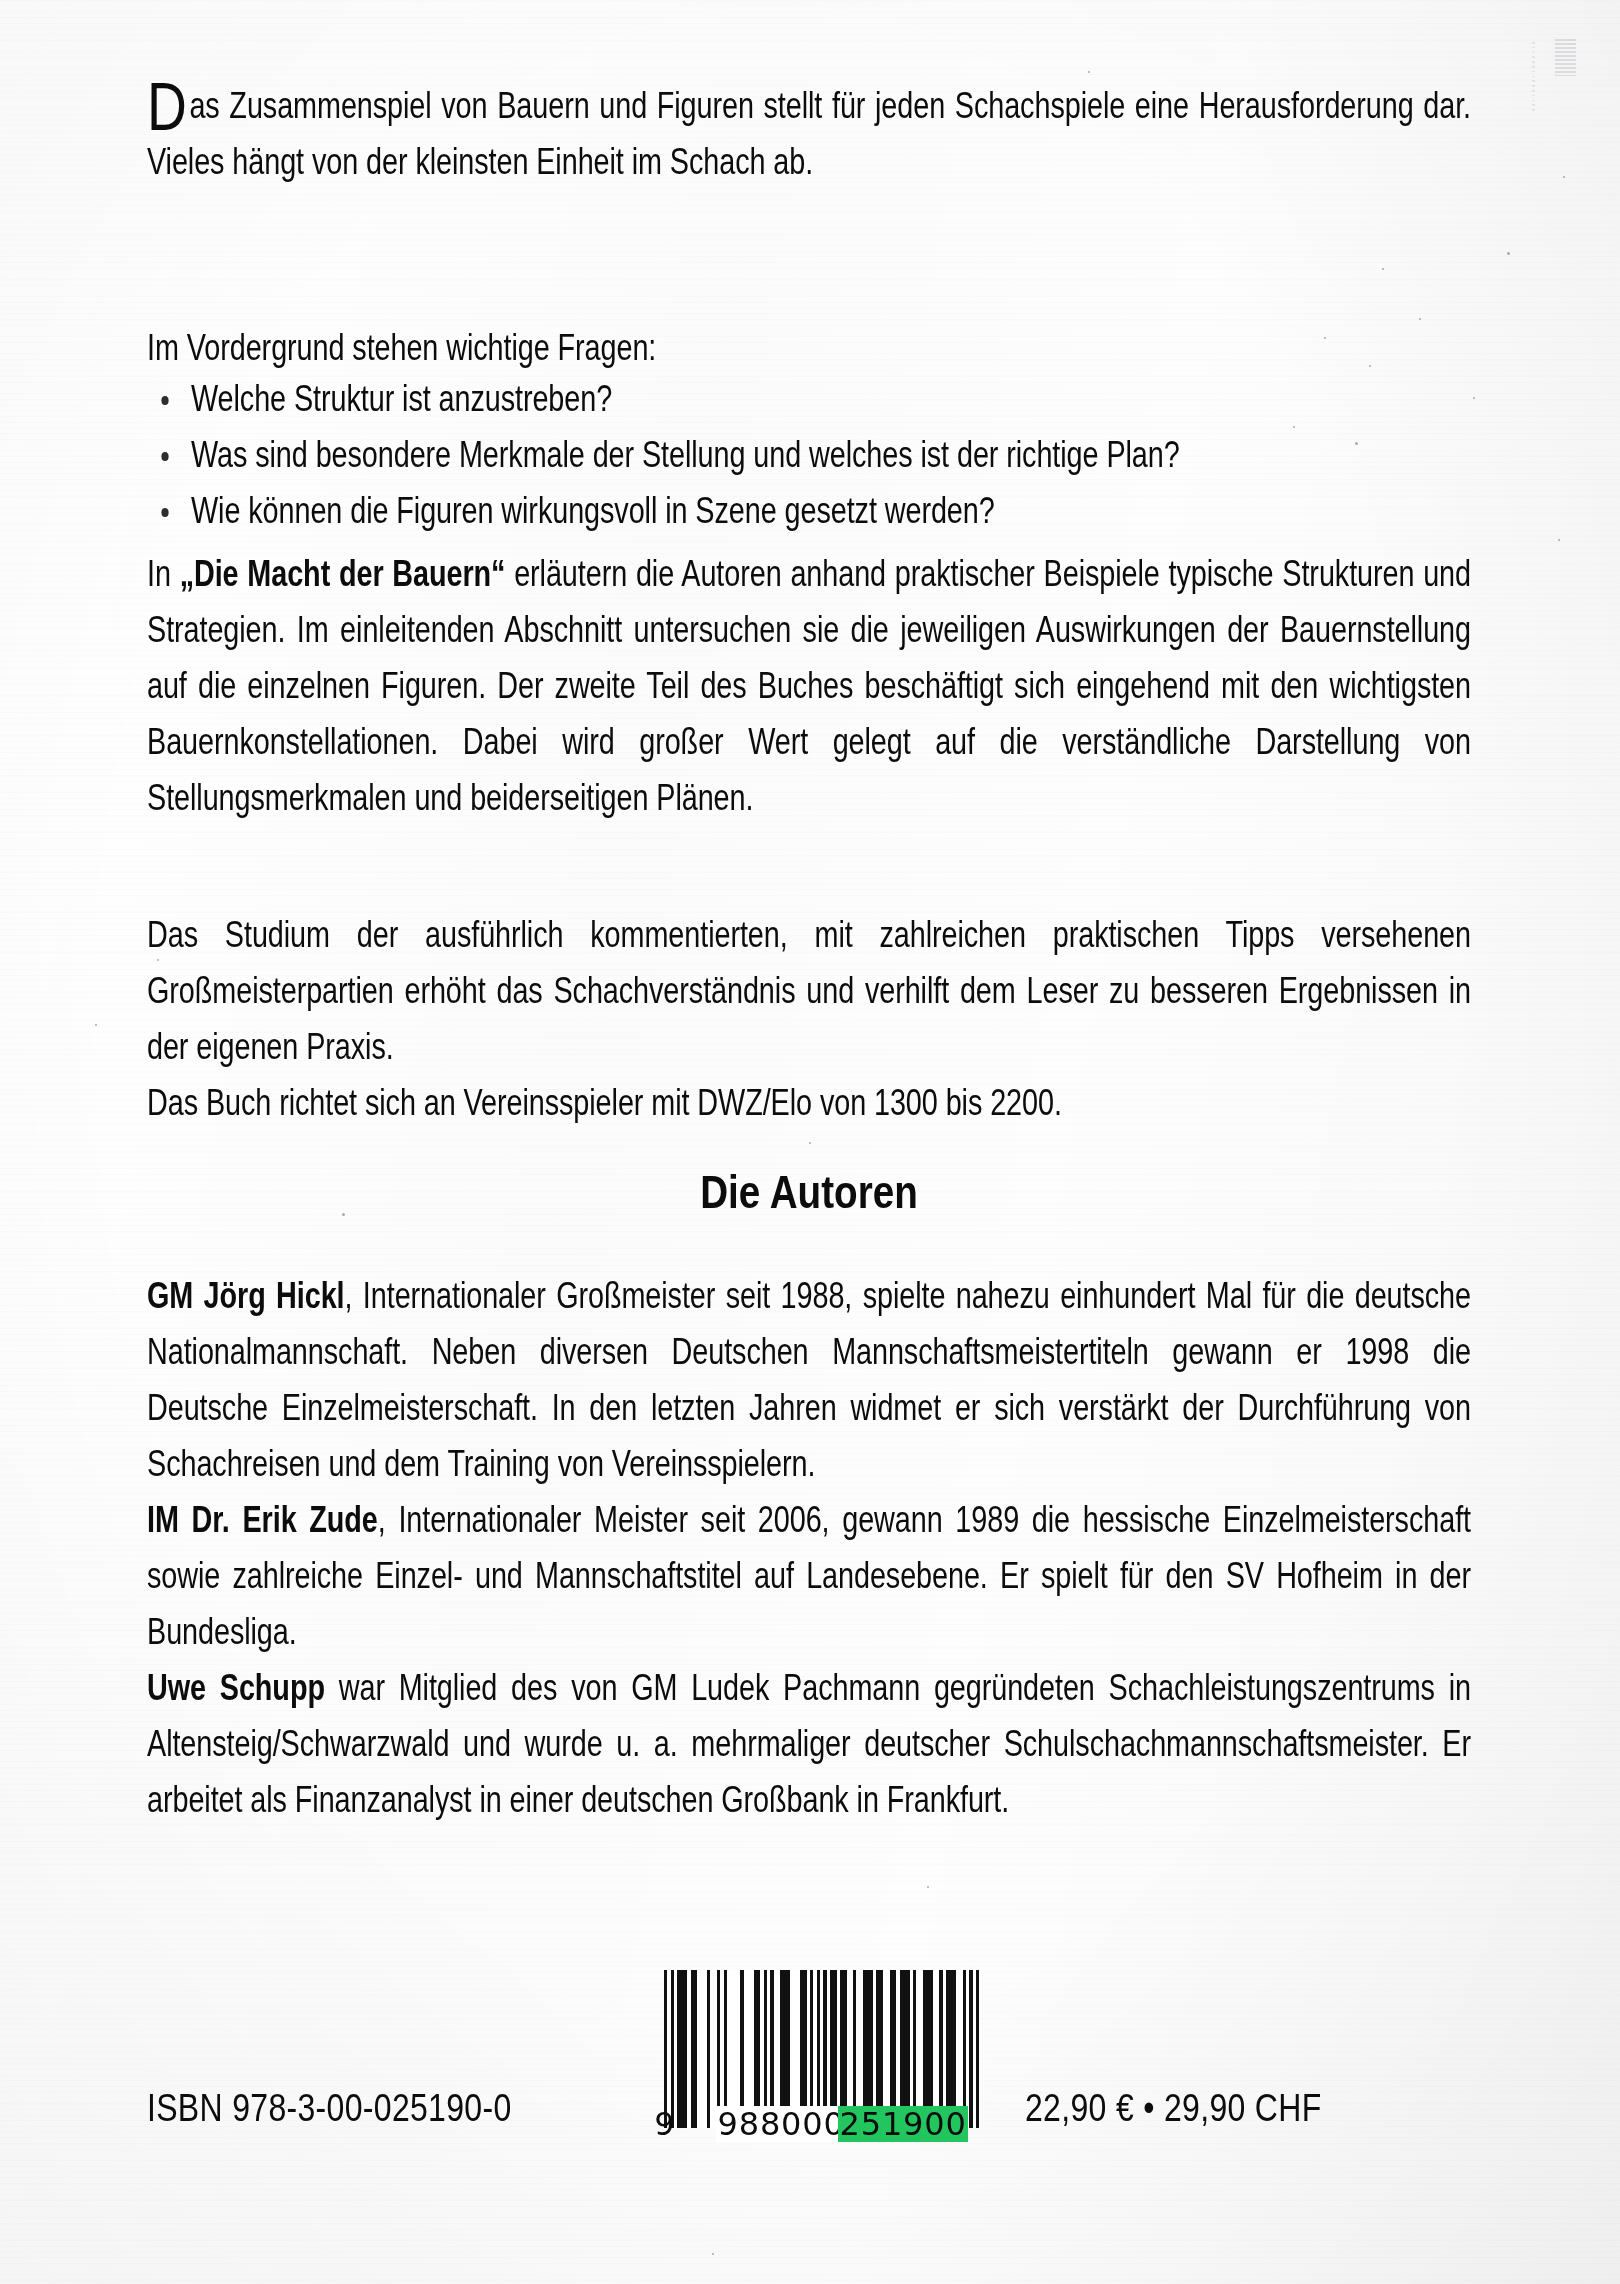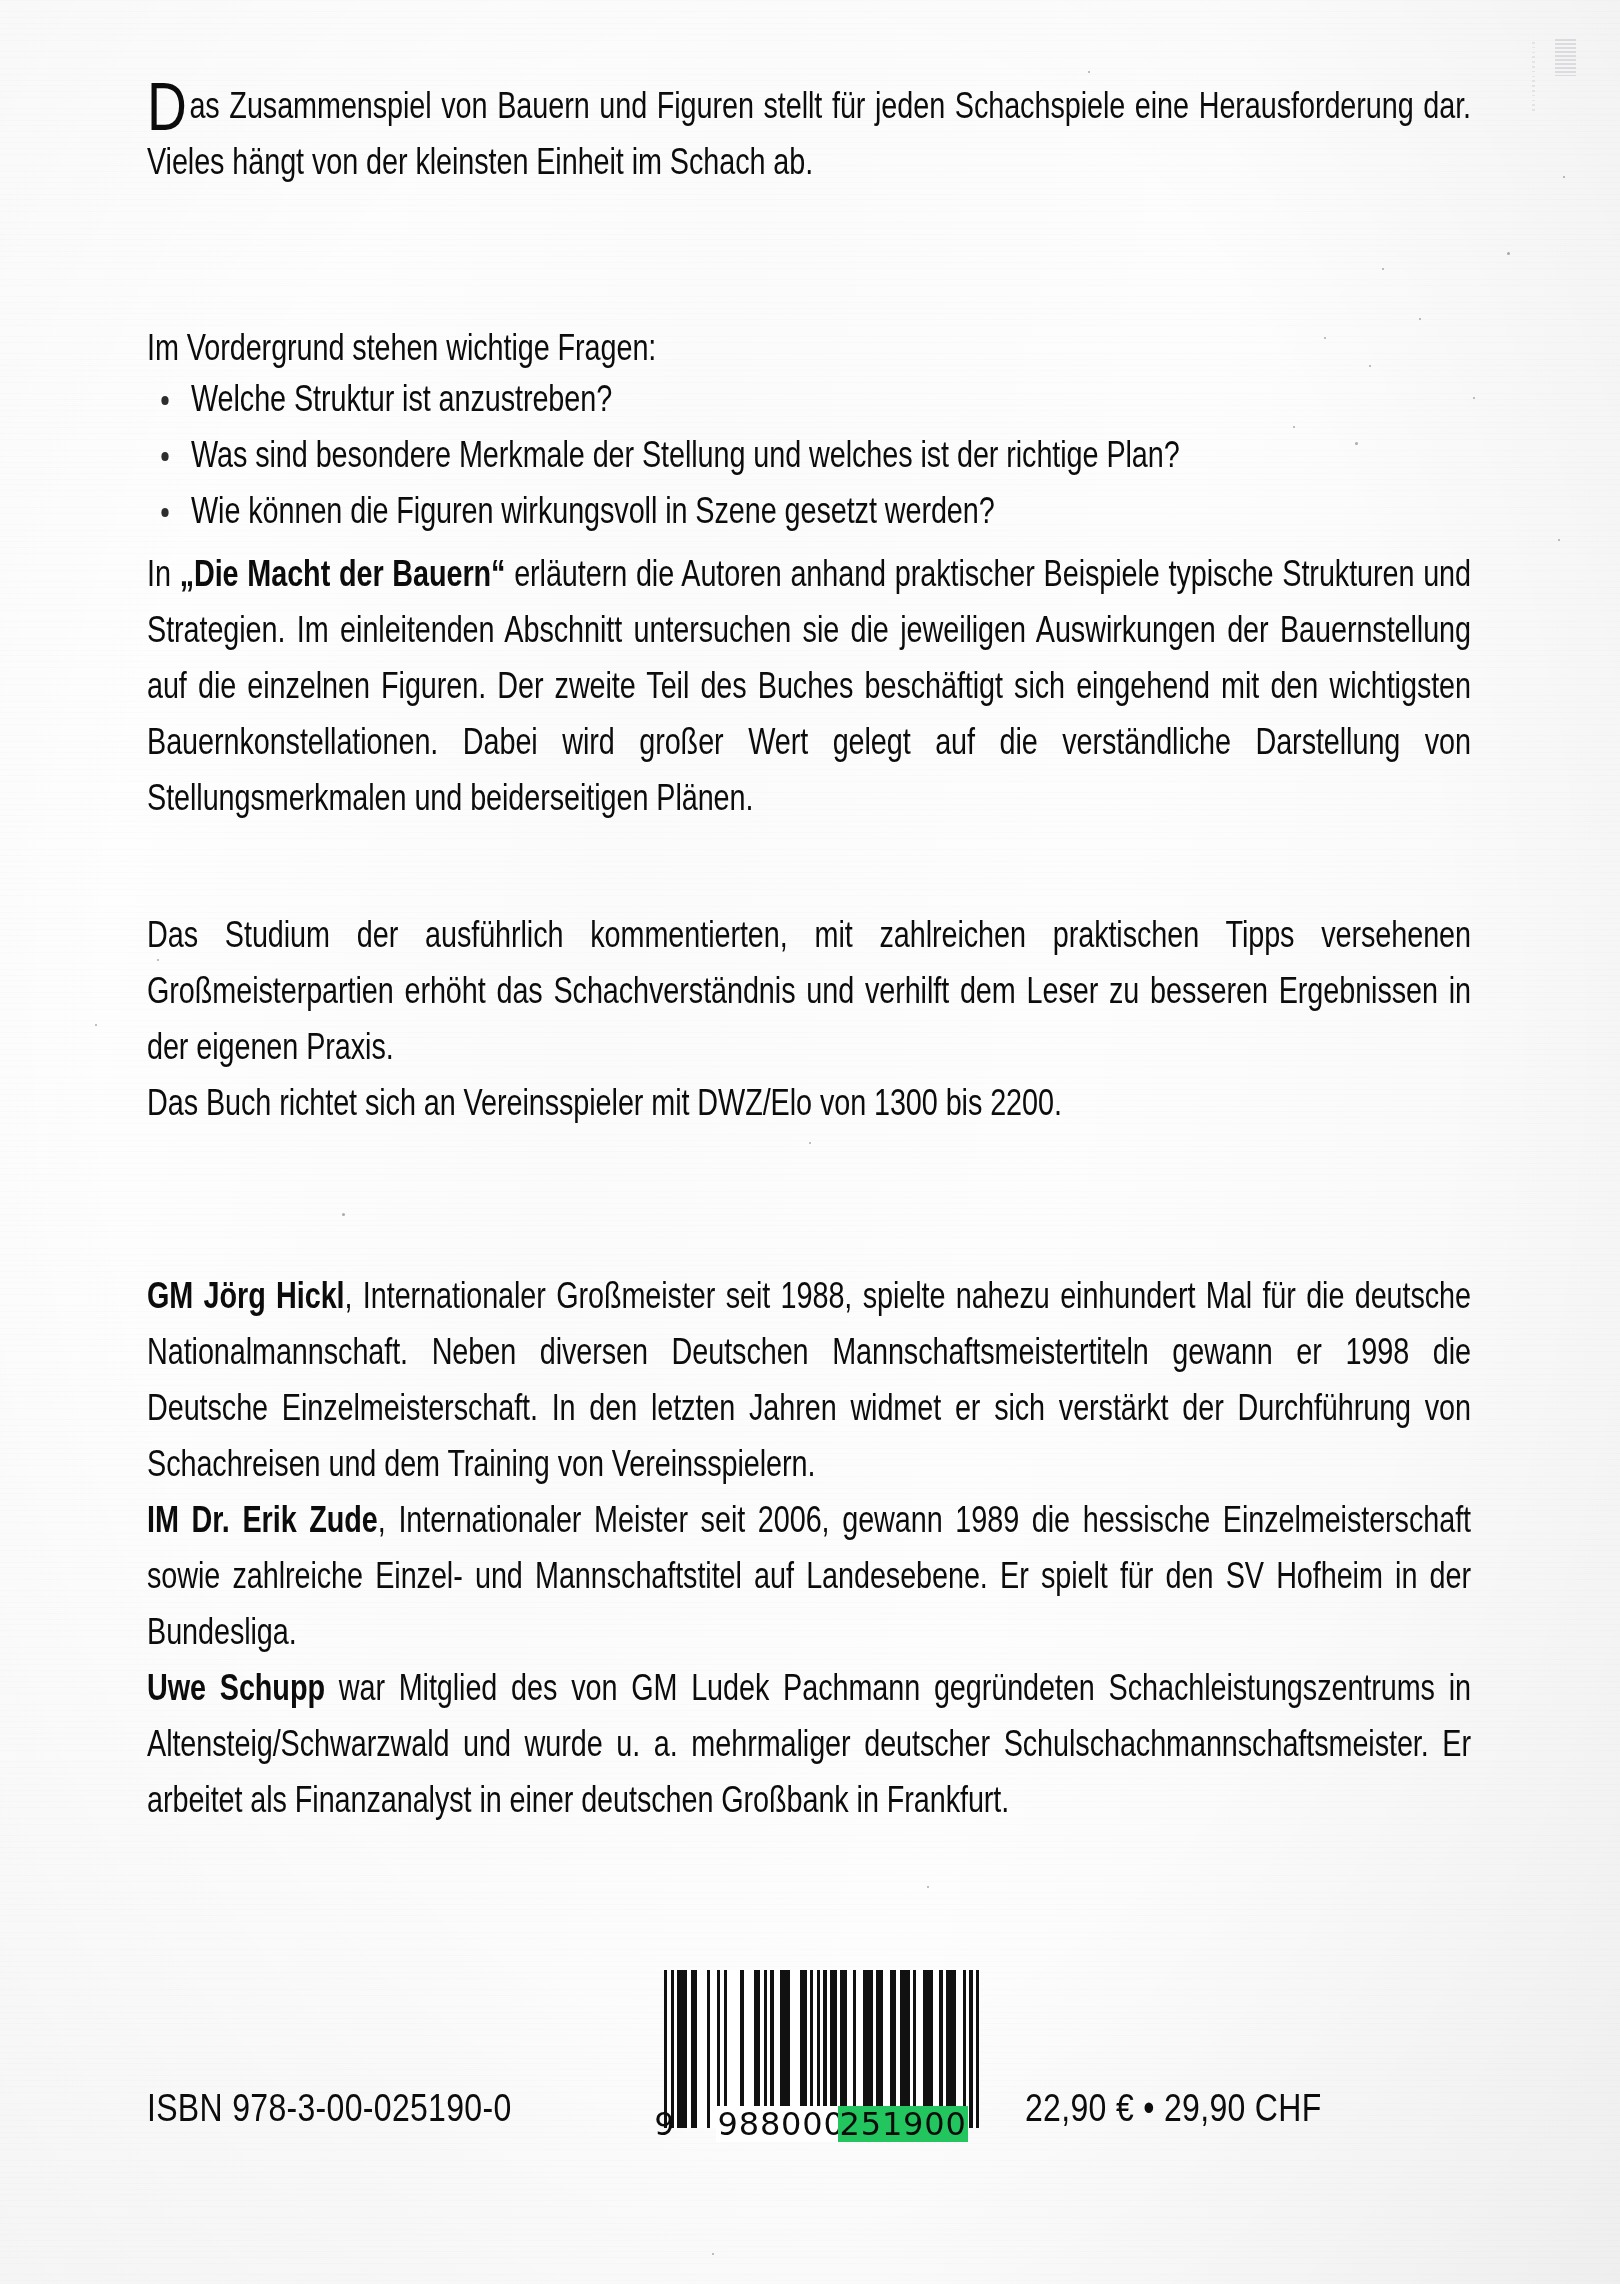--- a/index.html
+++ b/index.html
@@ -290,20 +290,23 @@
     </div>
 
     <div class="blk" style="top:907px;">
       <p class="body-text para">Das Studium der ausführlich kommentierten, mit zahlreichen praktischen Tipps versehenen Großmeisterpartien erhöht das Schachverständnis und verhilft dem Leser zu besseren Ergebnissen in der eigenen Praxis.</p>
     </div>
 
     <div class="blk" style="top:1075px;">
       <p class="body-text para last-left">Das Buch richtet sich an Vereinsspieler mit DWZ/Elo von 1300 bis 2200.</p>
     </div>
 
+    <div class="blk" style="top:1164px;width:1324px;">
+      <h2 class="section-title">Die Autoren</h2>
+    </div>
 
     <div class="blk" style="top:1268px;">
       <p class="body-text para"><span class="bold">GM Jörg Hickl</span><span>, Internationaler Großmeister seit 1988, spielte nahezu einhundert Mal für die deutsche Nationalmannschaft. Neben diversen Deutschen Mannschaftsmeistertiteln gewann er 1998 die Deutsche Einzelmeisterschaft. In den letzten Jahren widmet er sich verstärkt der Durchführung von Schachreisen und dem Training von Vereinsspielern.</span></p>
     </div>
 
     <div class="blk" style="top:1492px;">
       <p class="body-text para"><span class="bold">IM Dr. Erik Zude</span><span>, Internationaler Meister seit 2006, gewann 1989 die hessische Einzelmeisterschaft sowie zahlreiche Einzel- und Mannschaftstitel auf Landesebene. Er spielt für den SV Hofheim in der Bundesliga.</span></p>
     </div>
 
     <div class="blk" style="top:1660px;">

